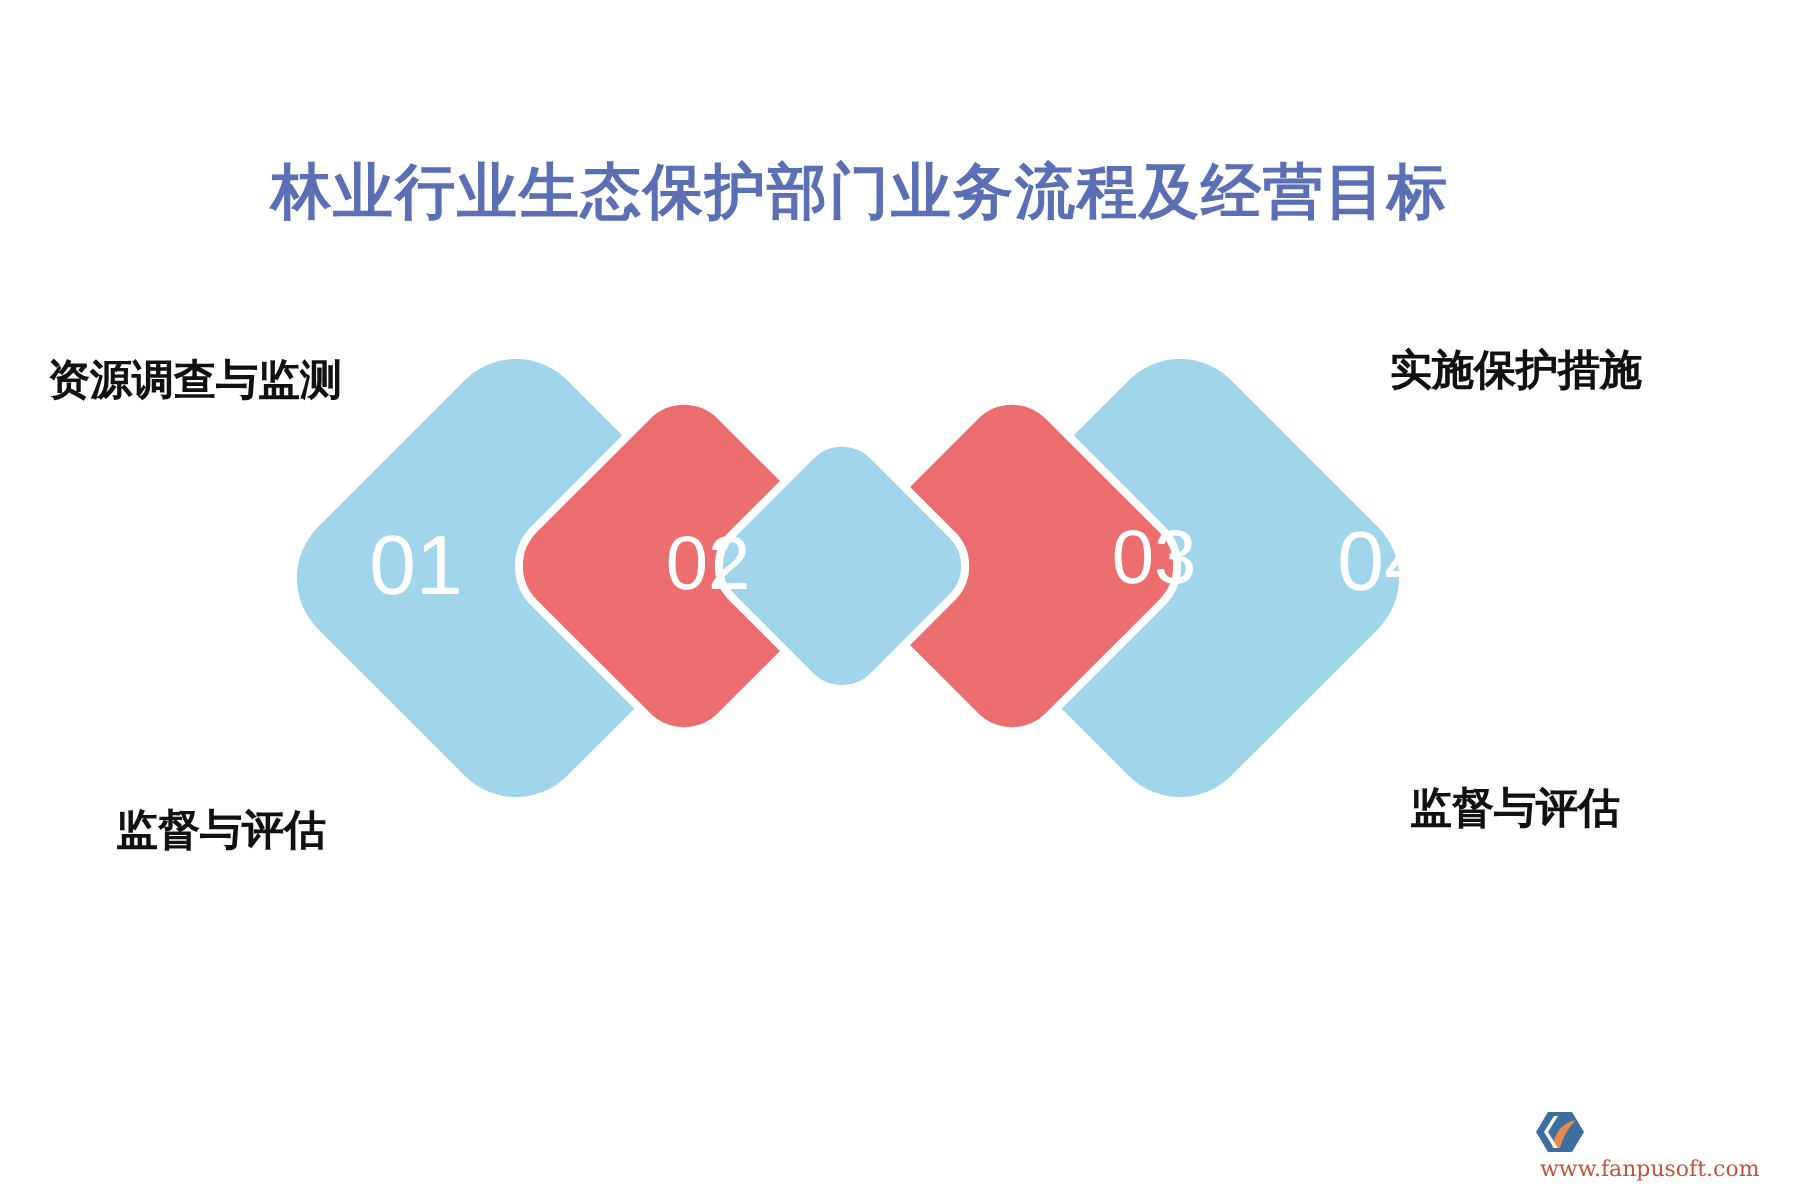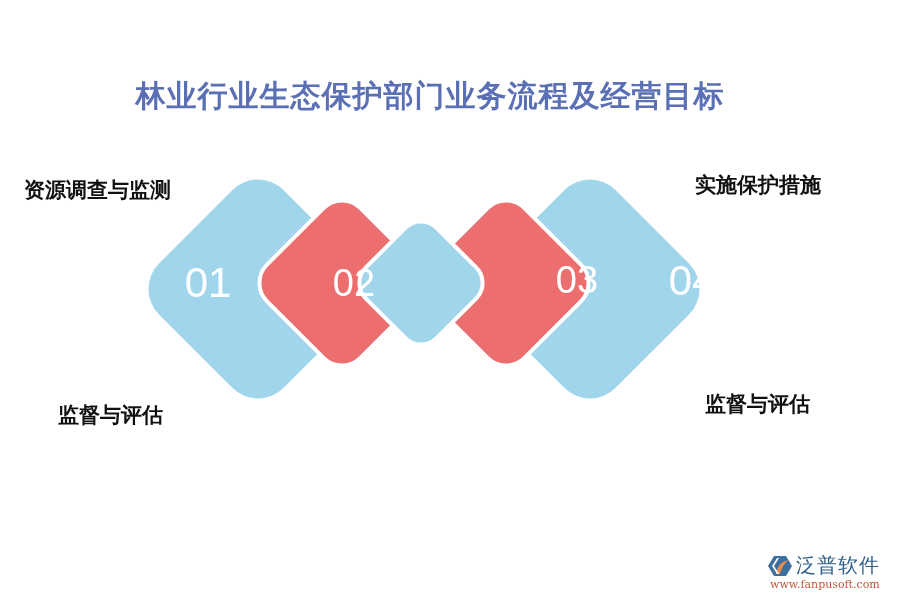--- a/index.html
+++ b/index.html
@@ -60,15 +60,14 @@
   <div class="num mid" style="left:537px; top:280px;">03</div>
   <div class="num big" style="left:652px; top:281px;margin-left:40px;">04</div>
 </div>
 
 <div class="logo">
   <svg class="logo-icon" viewBox="0 0 24 24">
     <polygon points="6,2 18,2 24,12 18,22 6,22 0,12" fill="#3c6f9e"></polygon>
     <path d="M8,20 Q10,8 20,6 Q14,12 12,20 Z" fill="#e98a4e"></path>
     <path d="M4,12 L9,4 L11,4 L6,12 L11,20 L9,20 Z" fill="#ffffff"></path>
   </svg>
-  <div class="logo-name">泛普软件</div>
   <div class="logo-url">www.fanpusoft.com</div>
 </div>
 
 </body></html>

